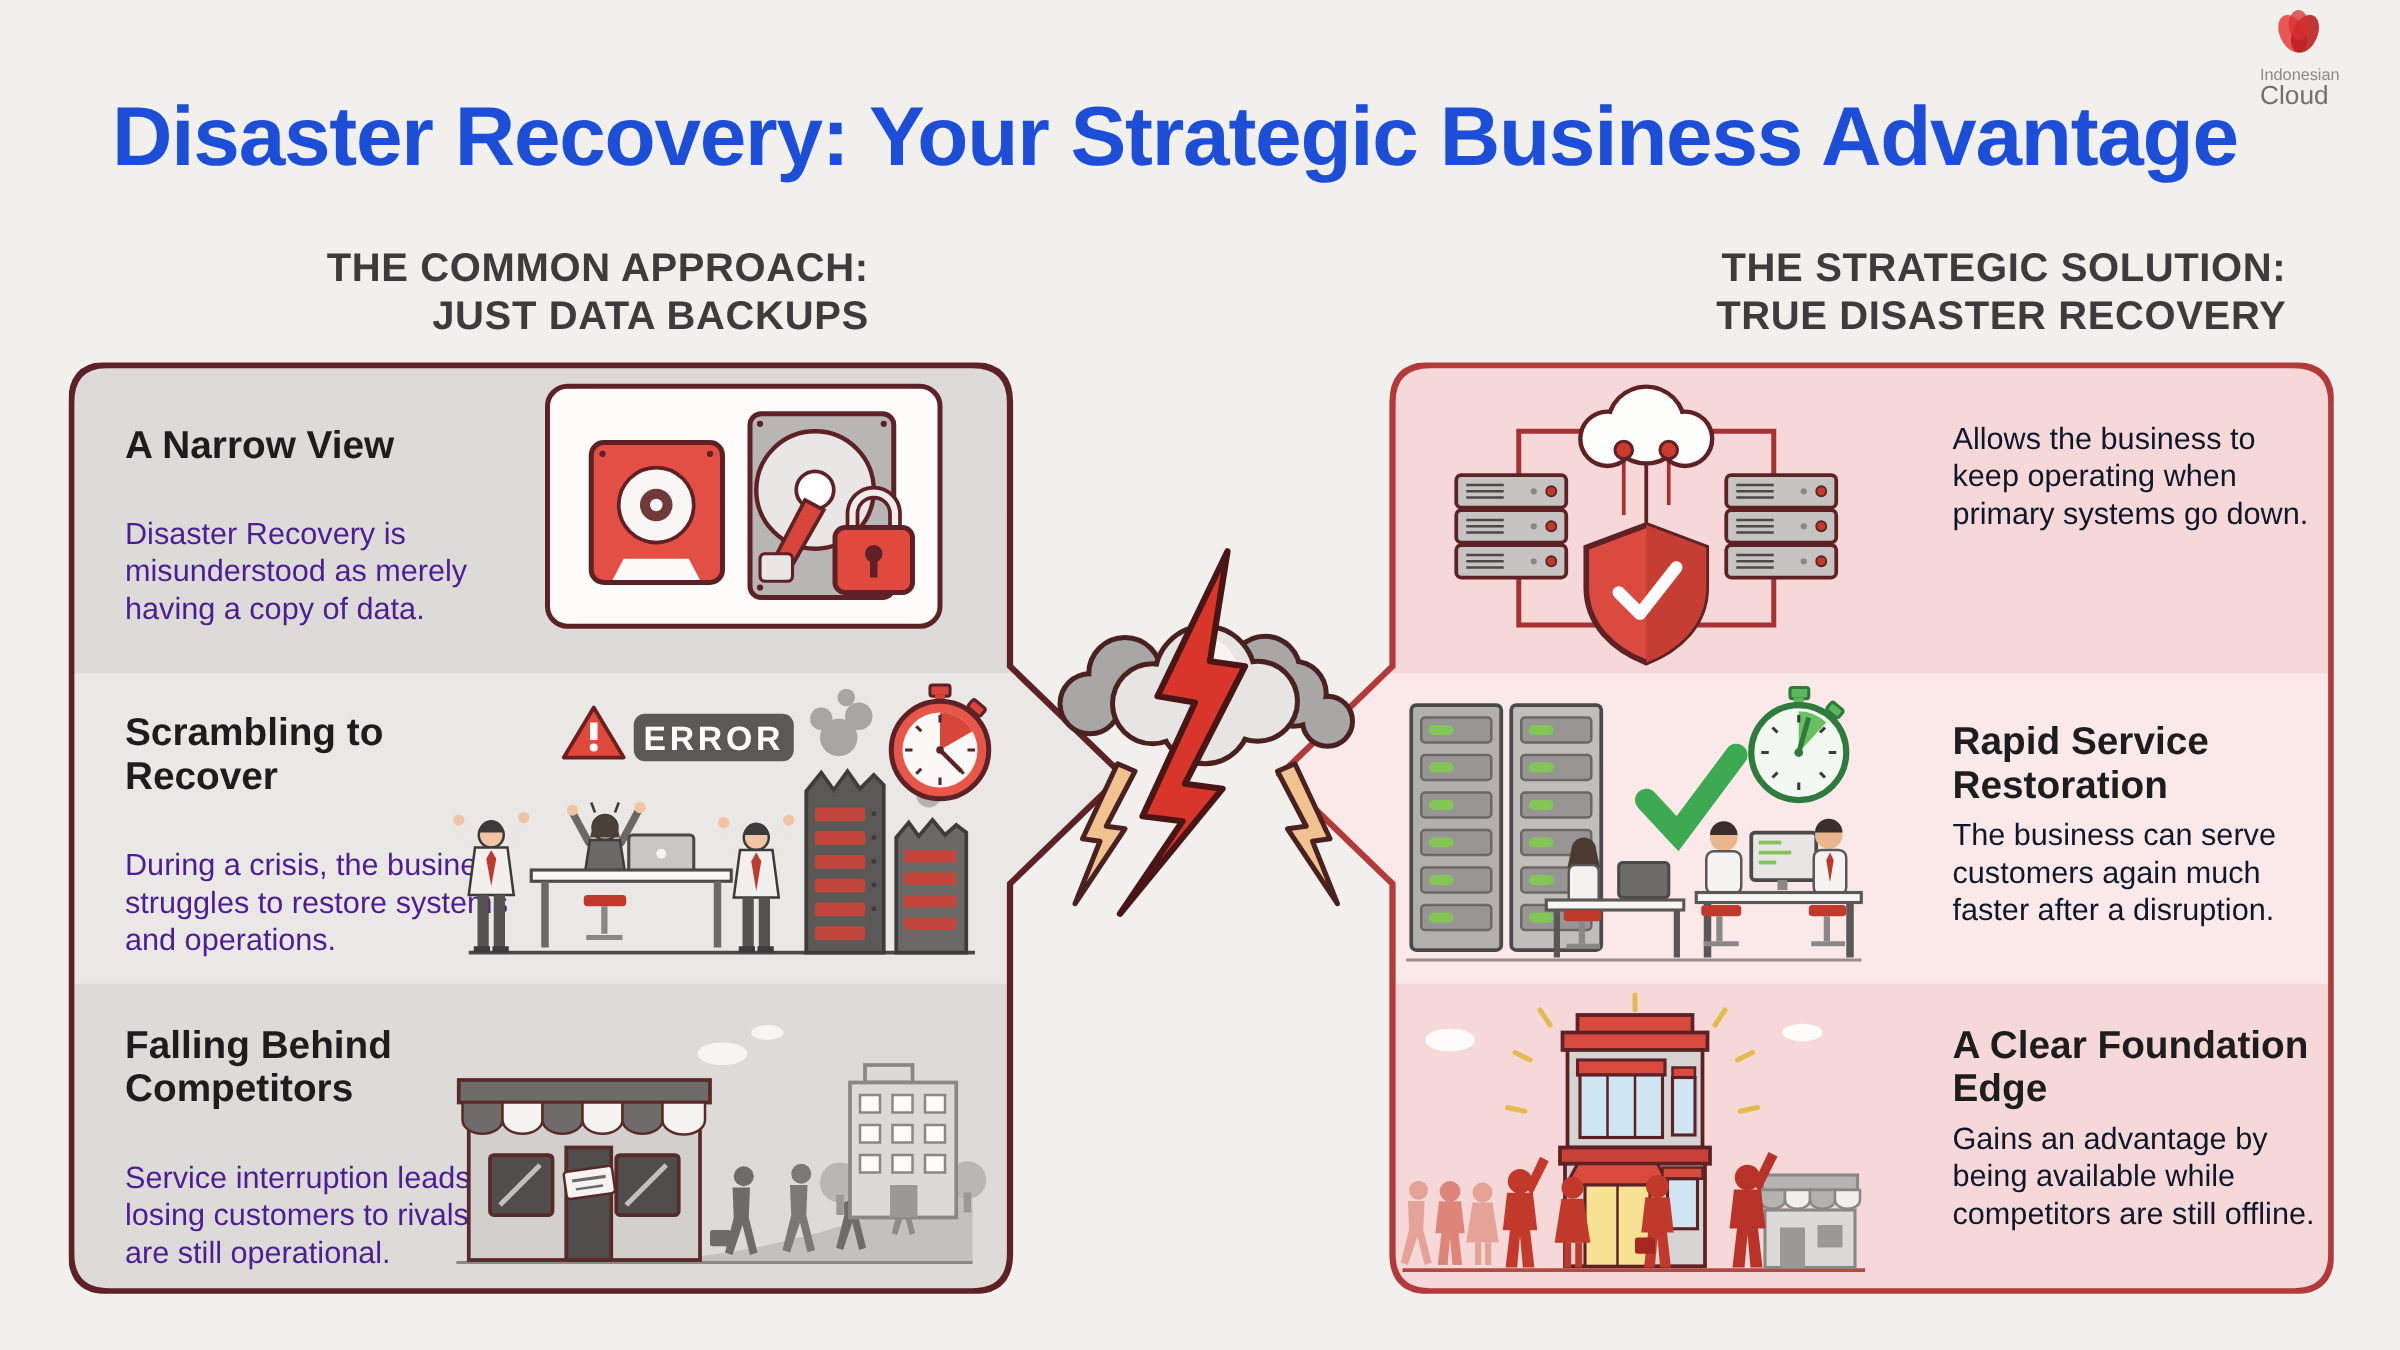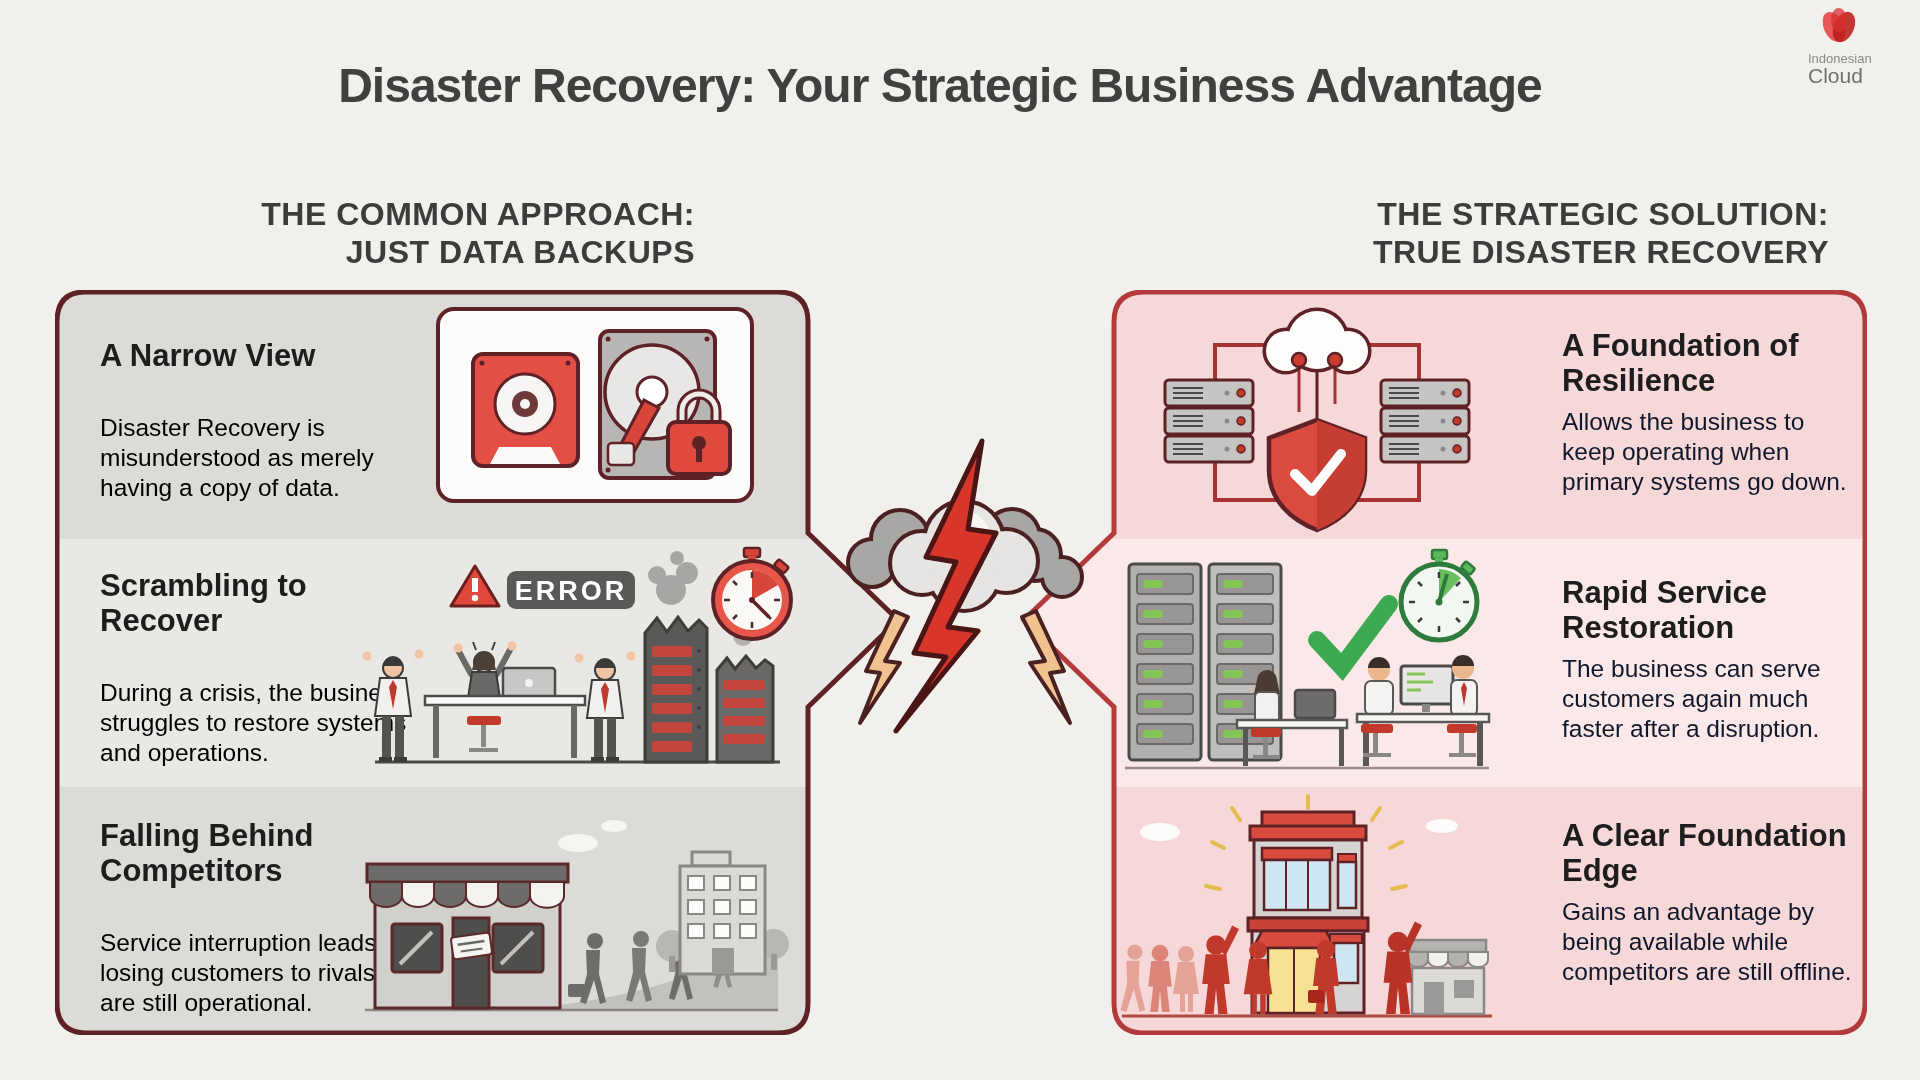--- a/index.html
+++ b/index.html
@@ -1,34 +1,34 @@
 <!DOCTYPE html>
 <html><head>
 <meta charset="utf-8">
 <style>
   html,body{margin:0;padding:0;background:#f2f0ed;}
   .page{position:relative;width:1920px;height:1080px;background:#f2f0ed;overflow:hidden;
         font-family:"Liberation Sans",sans-serif;}
   .page-title{position:absolute;top:26px;left:0;width:1880px;text-align:center;
-        font-size:48px;font-weight:700;color:#404040;letter-spacing:-1px;}
+        font-size:67px;font-weight:700;color:#1d4ed8;letter-spacing:-1px;}
   .logo{position:absolute;top:6px;right:16px;width:96px;text-align:left;line-height:1.05;}
   .logo .l1{font-size:13px;color:#8a8a8a;}
   .logo .l2{font-size:21px;color:#707070;font-weight:500;}
   .col-heading{position:absolute;top:196px;text-align:right;font-size:32px;font-weight:700;
         color:#3c3c3c;line-height:1.18;letter-spacing:.5px;}
   .col-heading.left{left:95px;width:600px;}
   .col-heading.right{left:1229px;width:600px;}
   .panel{position:absolute;top:290px;width:850px;height:745px;}
   .panel.lp{left:55px;}
   .panel.rp{left:1017px;}
   .panel svg.bg{position:absolute;left:0;top:0;width:850px;height:745px;}
   .row-text{position:absolute;}
   .row-text h2{margin:0;font-size:31px;font-weight:700;color:#1d1d1d;line-height:1.13;}
   .row-text p{margin:9px 0 0 0;font-size:24.5px;line-height:1.22;}
-  .lp .row-text p{color:#000000;margin-top:40px;}
+  .lp .row-text p{color:#4c1d95;margin-top:40px;}
   .rp .row-text p{color:#0f172a;}
   .illus{position:absolute;}
   .storm{position:absolute;left:830px;top:435px;width:270px;height:300px;}
 </style>
 </head>
 <body>
 
 <div class="page">
 
   <svg width="0" height="0" style="position:absolute" aria-hidden="true">
@@ -373,21 +373,20 @@
           </g>
       </g>
       <g>
         <path d="M170,120 L218,138 V170 C218,200 196,220 170,230 C144,220 122,200 122,170 V138 Z" fill="#da4a3e" stroke="#5e2226" stroke-width="4.5"></path>
         <path d="M170,120 L218,138 V170 C218,200 196,220 170,230 Z" fill="#c53d33"></path>
         <path d="M148,174 L165,191 L194,154" fill="none" stroke="#ffffff" stroke-width="10" stroke-linecap="round" stroke-linejoin="round"></path>
       </g>
     </svg>
 
     <div class="row-text" style="left:545px;top:38px;width:295px">
-      <h2>A Foundation of Resilience</h2>
       <p>Allows the business to keep operating when primary systems go down.</p>
     </div>
 
     <svg class="illus" style="left:100px;top:252px" width="380" height="238" viewBox="0 0 380 238">
       <line x1="8" y1="226" x2="372" y2="226" stroke="#9a8a8a" stroke-width="2.5"></line>
       <g>
         <rect x="12" y="22" width="72" height="196" rx="4" fill="#b2b0ae" stroke="#4a4a4a" stroke-width="3"></rect>
         <rect x="92" y="22" width="72" height="196" rx="4" fill="#c0bebc" stroke="#4a4a4a" stroke-width="3"></rect>
         <g fill="#989694" stroke="#6b6967" stroke-width="2">
           <rect x="20" y="32" width="56" height="20" rx="3"></rect>

